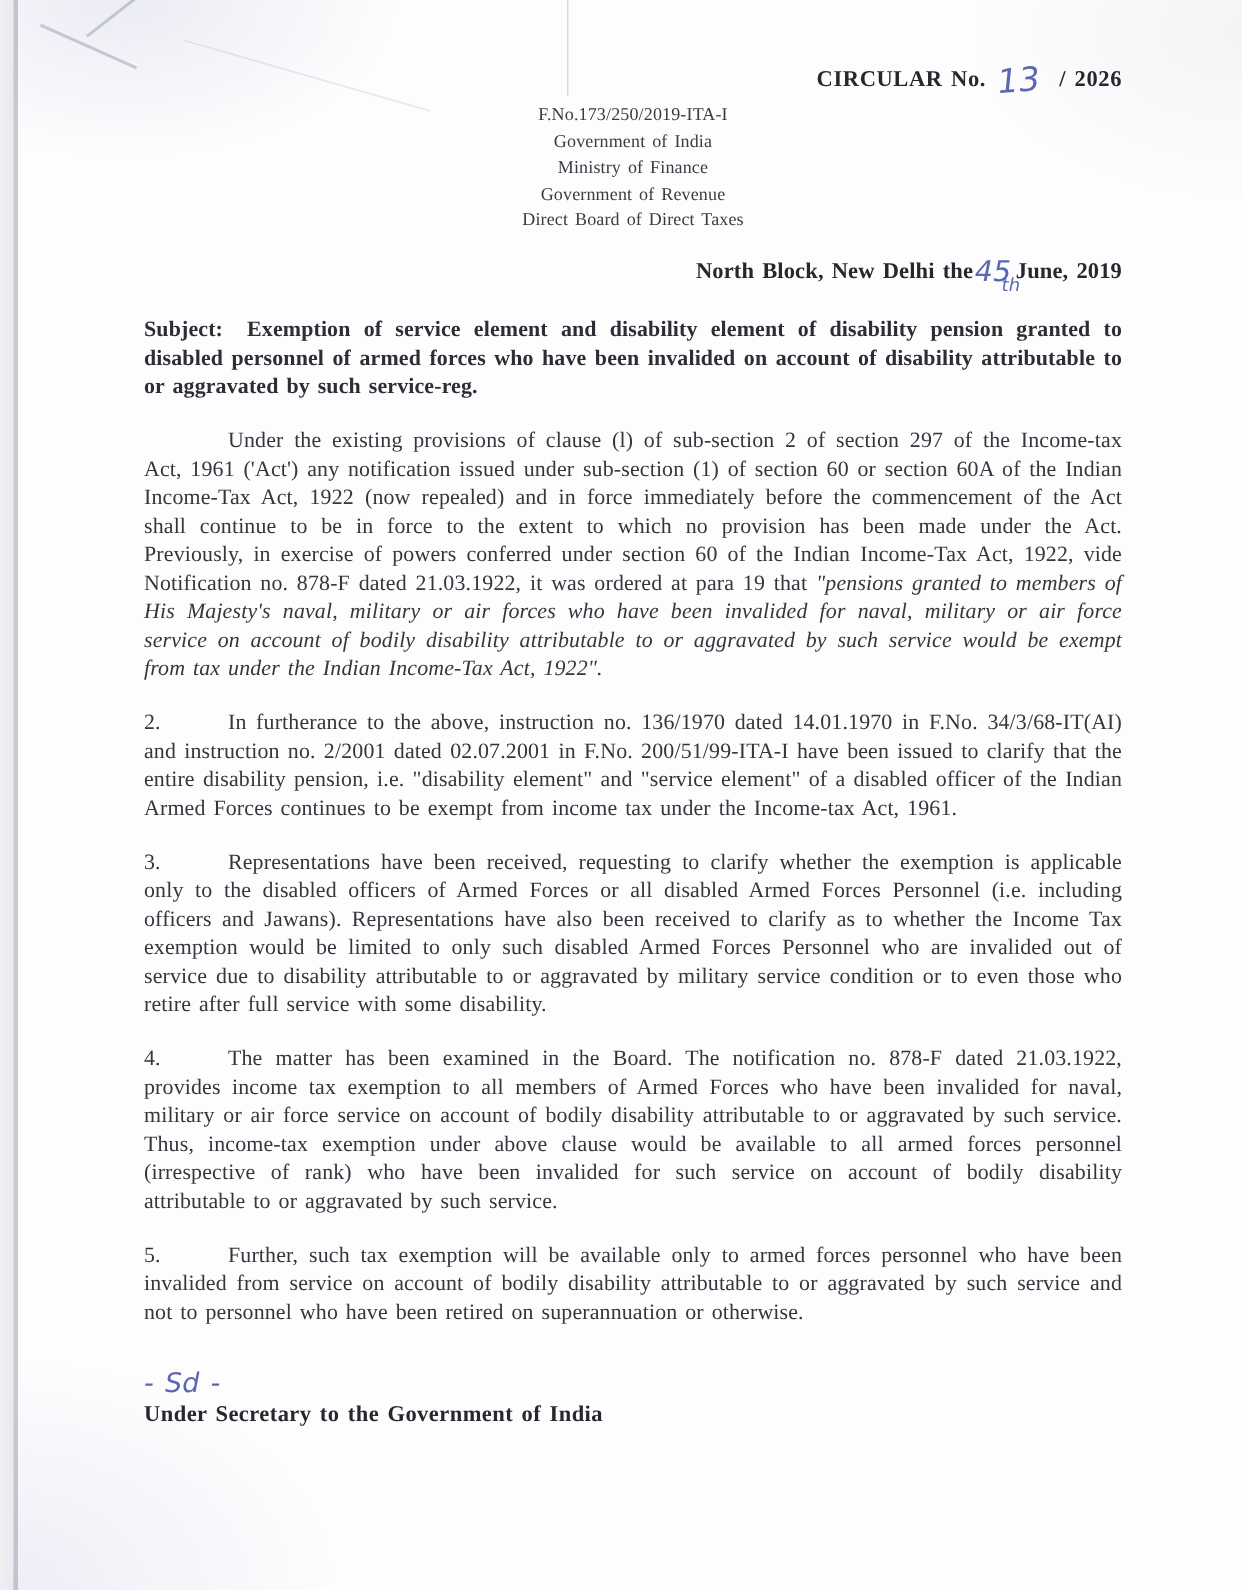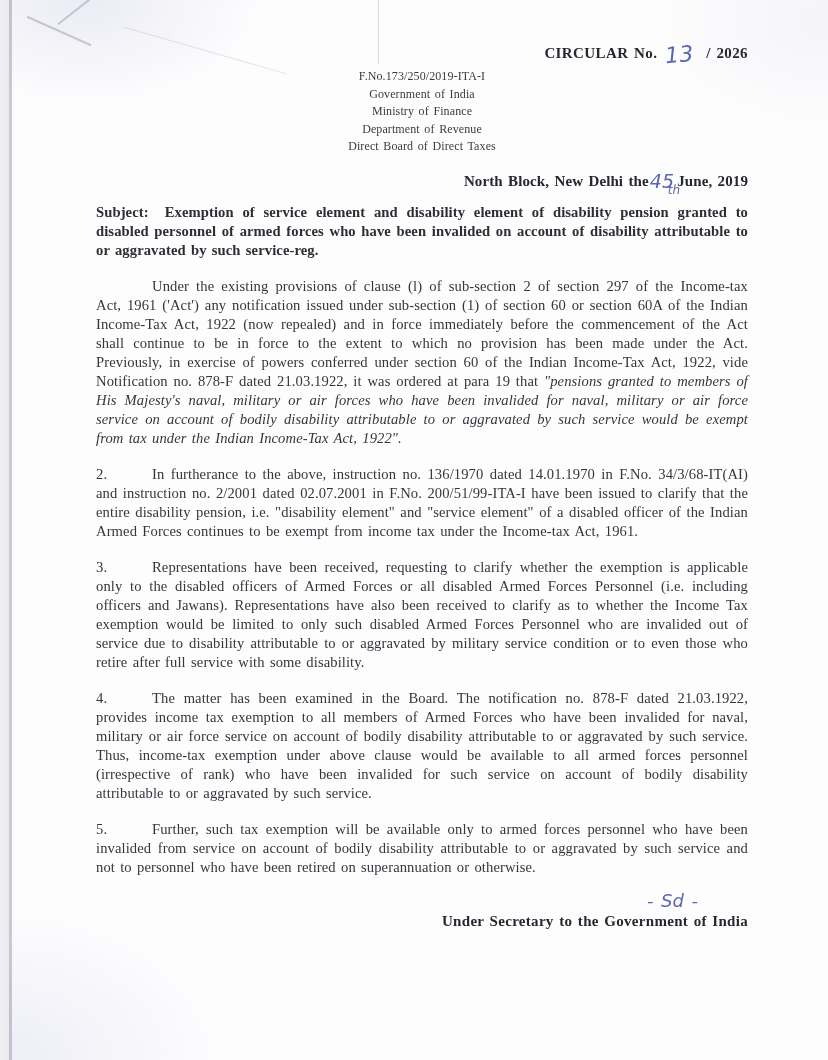--- a/index.html
+++ b/index.html
@@ -55,28 +55,28 @@
   .dateline {
     margin-top:16px; text-align:right;
     font-weight:bold; font-size:15px; color:#27272f;
   }
   .hand-day {
     position:relative; display:inline-block;
     font-size:19px; font-weight:normal; margin:0 3px 0 1px; vertical-align:-2px;
   }
   .hand-day .th { position:absolute; top:-12px; right:-6px; font-size:12px;margin-top:21px; }
   .subject {
-    margin-top:12px; font-weight:bold; text-align:justify; color:#2d2d35;
+    margin-top:20px; font-weight:bold; text-align:justify; color:#2d2d35;
   }
   .subject-label { margin-right:16px; }
   .para { margin-top:17px; text-align:justify; }
   .para-first { text-indent:56px; }
   .pnum { display:inline-block; width:56px; }
   .quote-italic { font-style:italic; }
-  .sig { margin-top:14px; text-align:right; font-weight:bold; color:#27272f; }
+  .sig { margin-top:28px; text-align:left; font-weight:bold; color:#27272f; }
   .sig-sd {
     display:block; font-weight:normal; font-size:18px;
     margin-right:50px; margin-bottom:2px;
   }
   .sig-name { display:block; font-size:15px; letter-spacing:0.4px; }
   .sig-title { display:block; font-size:15px; letter-spacing:0.3px; }
 </style>
 </head>
 <body>
 
@@ -91,21 +91,21 @@
 <div class="content">
 
   <div class="circular-line">
     <span>CIRCULAR No.</span><span class="hand hand-number">13</span><span>/ 2026</span>
   </div>
 
   <div class="letterhead">
     <div>F.No.173/250/2019-ITA-I</div>
     <div>Government of India</div>
     <div>Ministry of Finance</div>
-    <div>Department of Revenue</div>
+    <div>Government of Revenue</div>
     <div>Direct Board of Direct Taxes</div>
   </div>
 
   <div class="dateline">
     <span>North Block, New Delhi the</span><span class="hand hand-day"><span>45</span><span class="th">th</span></span><span>June, 2019</span>
   </div>
 
   <div class="subject">
     <span class="subject-label">Subject:</span><span>Exemption of service element and disability element of disability pension granted to disabled personnel of armed forces who have been invalided on account of disability attributable to or aggravated by such service-reg.</span>
   </div>

